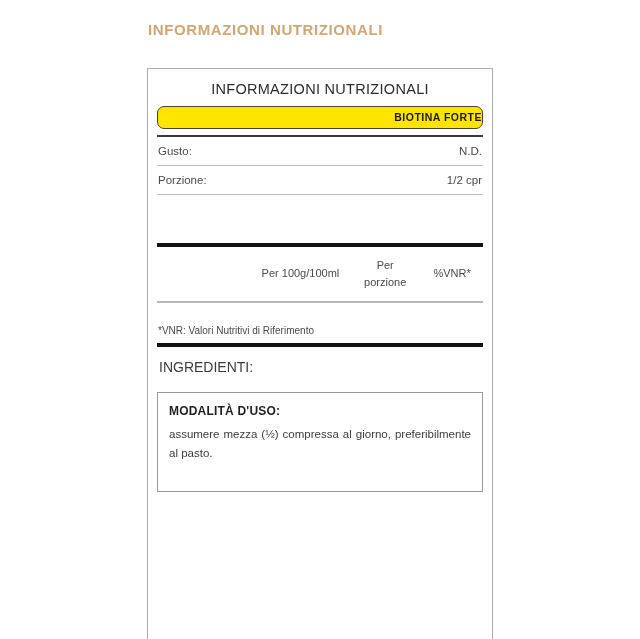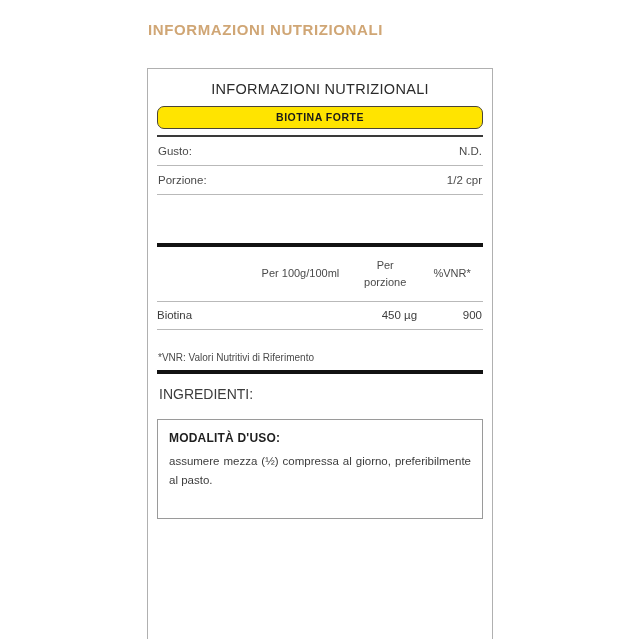--- a/index.html
+++ b/index.html
@@ -63,21 +63,21 @@
     letter-spacing: 0.3px;
     padding-top: 12px;
     padding-bottom: 9px;
   }
 
   
   .product-banner {
     background: #ffe400;
     border: 1px solid #4a4436;
     border-radius: 7px;
-    text-align: center;
+    text-align: right;
     font-size: 10.5px;
     font-weight: bold;
     color: #1a1a1a;
     letter-spacing: 0.5px;
     padding: 4px 0 5px 0;
     box-sizing: border-box;
   }
 
   
   .rule-dark {
@@ -242,36 +242,20 @@
               <span>Per</span><br>
               <span>porzione</span>
             </th>
             <th class="col-vnr">%VNR*</th>
           </tr>
         </thead>
       </table>
 
       <div class="rule-thin"></div>
 
-      <table class="nut-table">
-        <colgroup>
-          <col class="col-name">
-          <col class="col-100g">
-          <col class="col-porz">
-          <col class="col-vnr">
-        </colgroup>
-        <tbody>
-          <tr>
-            <td class="col-name">Biotina</td>
-            <td class="val-100g"></td>
-            <td class="val-porz">450 µg</td>
-            <td class="val-vnr">900</td>
-          </tr>
-        </tbody>
-      </table>
 
       <div class="rule-thin"></div>
 
       <div class="gap-after-table"></div>
 
       <div class="footnote">*VNR: Valori Nutritivi di Riferimento</div>
 
       <div class="rule-thick"></div>
 
       <div class="ingredients">

